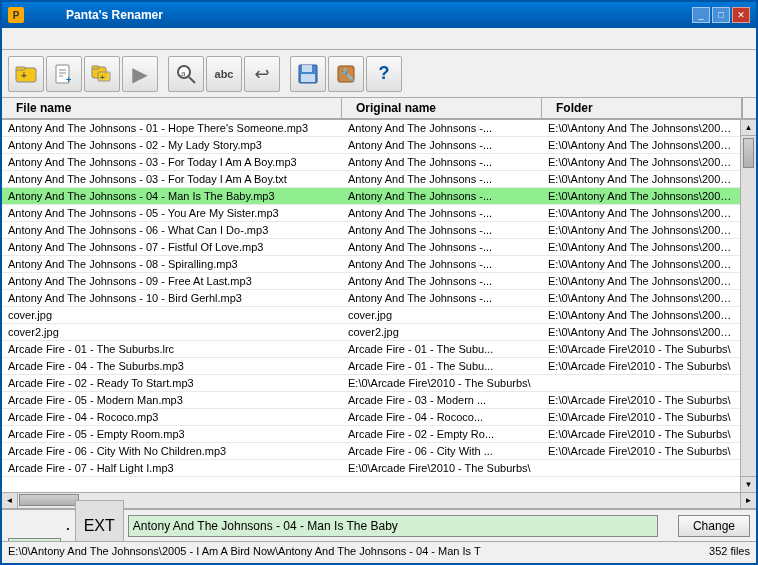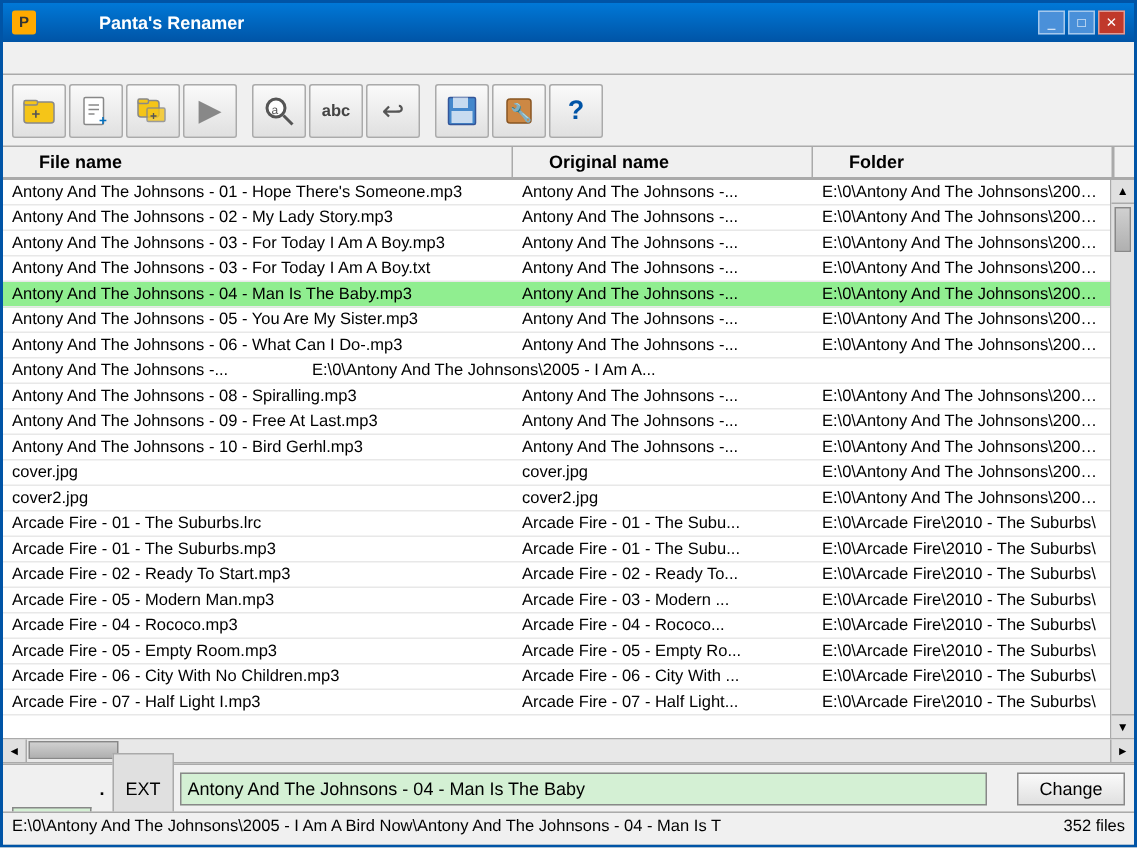--- a/index.html
+++ b/index.html
@@ -114,21 +114,21 @@
       overflow: hidden;
       border-bottom: 1px solid #aaa;
     }
     .list-header {
       display: flex;
       background: #f0f0f0;
       border-bottom: 2px solid #aaa;
       flex-shrink: 0;
     }
     .list-header-cell {
-      padding: 3px 24px;
+      padding: 3px 14px;
       font-size: 12px;
       font-weight: bold;
       border-right: 1px solid #aaa;
       cursor: pointer;
       user-select: none;
     }
     .col-filename { width: 340px; }
     .col-origname { width: 200px; }
     .col-folder { flex: 1; }
     .list-body {
@@ -178,21 +178,21 @@
       background: #d4f0d4;
       border-color: #888;
       margin-top: 43px;
     }
     .ext-tab {
       background: #e0e0e0;
       border: 1px solid #aaa;
       border-bottom: none;
       padding: 16px 8px;
       cursor: pointer;
-      font-size: 12px;
+      font-size: 16px;
     }
     .name-input {
       flex: 1;
       border: 1px solid #888;
       padding: 2px 4px;
       font-size: 12px;
       background: #d4f0d4;
       height: 22px;
     }
     .change-btn {
@@ -354,20 +354,21 @@
             <div class="list-cell col-filename">Antony And The Johnsons - 05 - You Are My Sister.mp3</div>
             <div class="list-cell col-origname">Antony And The Johnsons -...</div>
             <div class="list-cell col-folder">E:\0\Antony And The Johnsons\2005 - I Am A...</div>
           </div>
           <div class="list-row">
             <div class="list-cell col-filename">Antony And The Johnsons - 06 - What Can I Do-.mp3</div>
             <div class="list-cell col-origname">Antony And The Johnsons -...</div>
             <div class="list-cell col-folder">E:\0\Antony And The Johnsons\2005 - I Am A...</div>
           </div>
           <div class="list-row">
+            <div class="list-cell col-filename">Antony And The Johnsons - 07 - Fistful Of Love.mp3</div>
             <div class="list-cell col-origname">Antony And The Johnsons -...</div>
             <div class="list-cell col-folder">E:\0\Antony And The Johnsons\2005 - I Am A...</div>
           </div>
           <div class="list-row">
             <div class="list-cell col-filename">Antony And The Johnsons - 08 - Spiralling.mp3</div>
             <div class="list-cell col-origname">Antony And The Johnsons -...</div>
             <div class="list-cell col-folder">E:\0\Antony And The Johnsons\2005 - I Am A...</div>
           </div>
           <div class="list-row">
             <div class="list-cell col-filename">Antony And The Johnsons - 09 - Free At Last.mp3</div>
@@ -388,52 +389,50 @@
             <div class="list-cell col-filename">cover2.jpg</div>
             <div class="list-cell col-origname">cover2.jpg</div>
             <div class="list-cell col-folder">E:\0\Antony And The Johnsons\2005 - I Am A...</div>
           </div>
           <div class="list-row">
             <div class="list-cell col-filename">Arcade Fire - 01 - The Suburbs.lrc</div>
             <div class="list-cell col-origname">Arcade Fire - 01 - The Subu...</div>
             <div class="list-cell col-folder">E:\0\Arcade Fire\2010 - The Suburbs\</div>
           </div>
           <div class="list-row">
-            <div class="list-cell col-filename">Arcade Fire - 01 - The Suburbs.mp3</div>
+            <div class="list-cell col-filename">Arcade Fire - 04 - The Suburbs.mp3</div>
             <div class="list-cell col-origname">Arcade Fire - 01 - The Subu...</div>
             <div class="list-cell col-folder">E:\0\Arcade Fire\2010 - The Suburbs\</div>
           </div>
           <div class="list-row">
             <div class="list-cell col-filename">Arcade Fire - 02 - Ready To Start.mp3</div>
-            <div class="list-cell col-origname">Arcade Fire - 02 - Ready To...</div>
             <div class="list-cell col-folder">E:\0\Arcade Fire\2010 - The Suburbs\</div>
           </div>
           <div class="list-row">
             <div class="list-cell col-filename">Arcade Fire - 05 - Modern Man.mp3</div>
             <div class="list-cell col-origname">Arcade Fire - 03 - Modern ...</div>
             <div class="list-cell col-folder">E:\0\Arcade Fire\2010 - The Suburbs\</div>
           </div>
           <div class="list-row">
             <div class="list-cell col-filename">Arcade Fire - 04 - Rococo.mp3</div>
             <div class="list-cell col-origname">Arcade Fire - 04 - Rococo...</div>
             <div class="list-cell col-folder">E:\0\Arcade Fire\2010 - The Suburbs\</div>
           </div>
           <div class="list-row">
             <div class="list-cell col-filename">Arcade Fire - 05 - Empty Room.mp3</div>
-            <div class="list-cell col-origname">Arcade Fire - 05 - Empty Ro...</div>
+            <div class="list-cell col-origname">Arcade Fire - 02 - Empty Ro...</div>
             <div class="list-cell col-folder">E:\0\Arcade Fire\2010 - The Suburbs\</div>
           </div>
           <div class="list-row">
             <div class="list-cell col-filename">Arcade Fire - 06 - City With No Children.mp3</div>
             <div class="list-cell col-origname">Arcade Fire - 06 - City With ...</div>
             <div class="list-cell col-folder">E:\0\Arcade Fire\2010 - The Suburbs\</div>
           </div>
           <div class="list-row">
             <div class="list-cell col-filename">Arcade Fire - 07 - Half Light I.mp3</div>
-            <div class="list-cell col-origname">Arcade Fire - 07 - Half Light...</div>
             <div class="list-cell col-folder">E:\0\Arcade Fire\2010 - The Suburbs\</div>
           </div>
         </div>
       <div class="scrollbar-v">
         <div style="height:16px;background:#e0e0e0;border-bottom:1px solid #aaa;display:flex;align-items:center;justify-content:center;font-size:8px;">▲</div>
         <div class="scrollbar-track">
           <div class="scrollbar-thumb"></div>
         </div>
         <div style="height:16px;background:#e0e0e0;border-top:1px solid #aaa;display:flex;align-items:center;justify-content:center;font-size:8px;">▼</div>
       </div>

